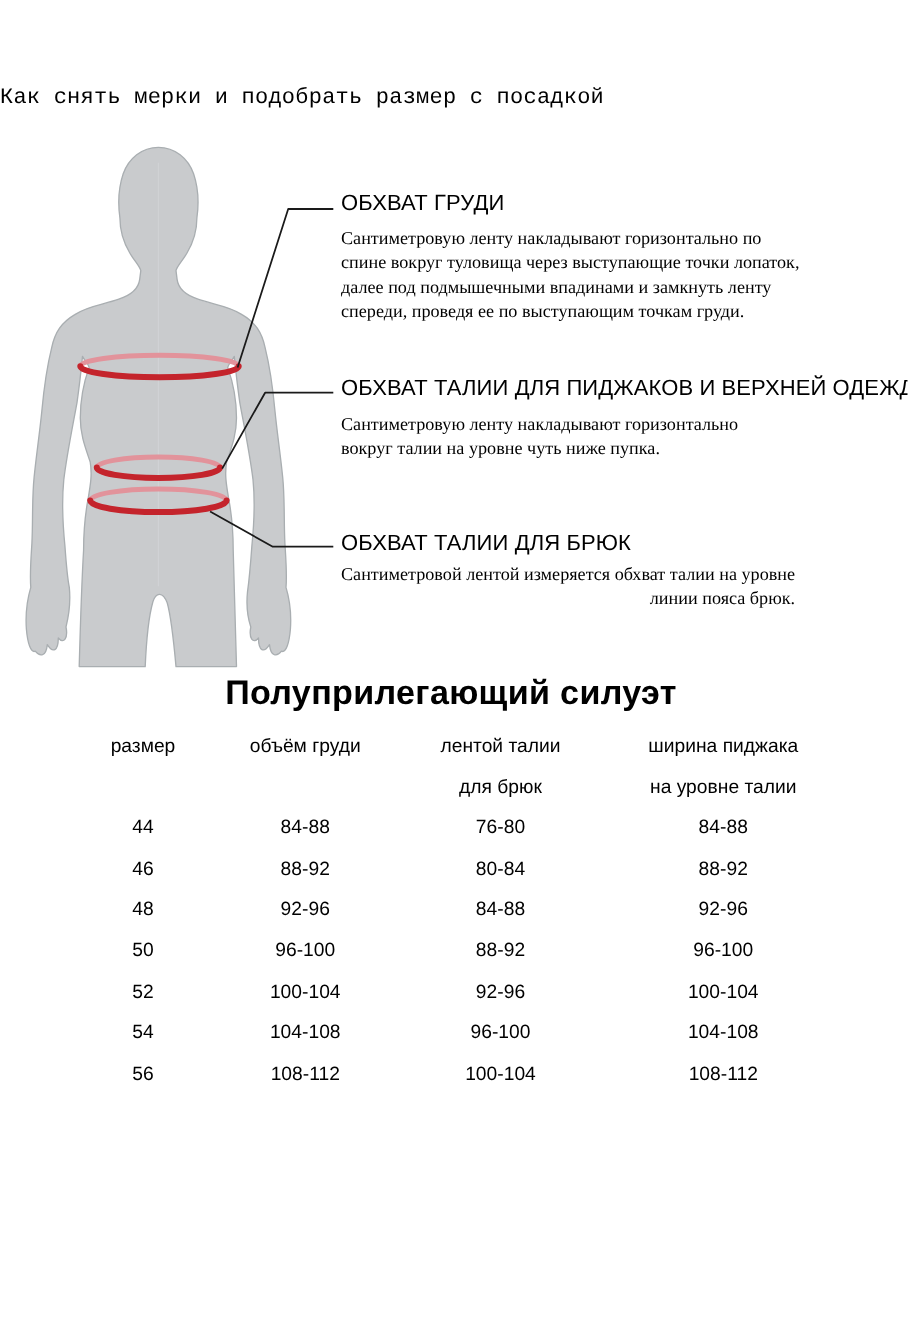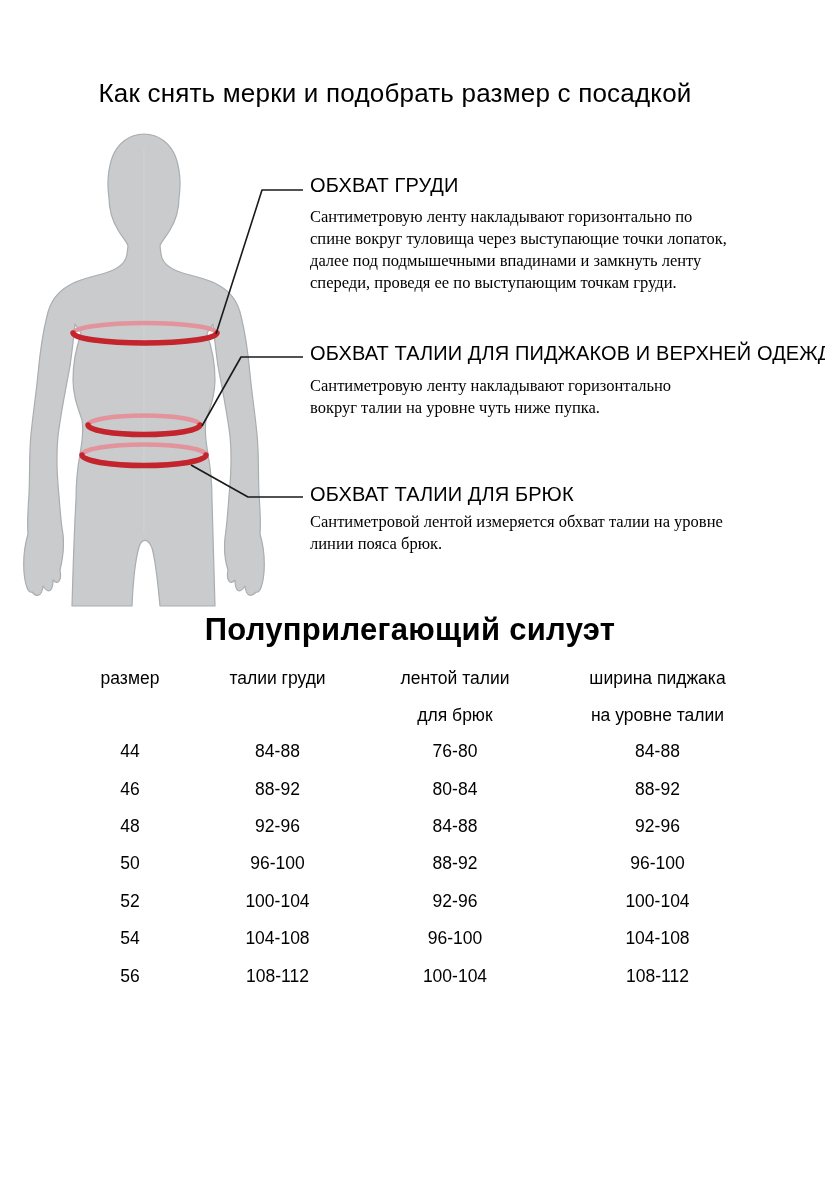--- a/index.html
+++ b/index.html
@@ -4,36 +4,36 @@
 <style>
   html,body{margin:0;padding:0;}
   body{
     width:825px;height:1200px;position:relative;overflow:hidden;
     background:#ffffff;color:#000;
     font-family:"Liberation Sans","DejaVu Sans",sans-serif;
     -webkit-font-smoothing:antialiased;
   }
   .page-title{
     position:absolute;left:0;top:78px;width:790px;
-    text-align:center;font-size:26px;font-weight:400;color:#000;
-    letter-spacing:0.2px;white-space:nowrap;
+    font-size:20px;font-weight:400;color:#000;
+    letter-spacing:0.2px;white-space:nowrap;font-family:Liberation Mono, monospace;
   }
   .figure-svg{position:absolute;left:0;top:128px;}
   .section{position:absolute;}
   .section .heading{
     font-size:20px;font-weight:400;color:#000;white-space:nowrap;letter-spacing:0.1px;
   }
   .section .desc{
     font-size:16.5px;line-height:22px;color:#000;white-space:pre-line;margin-top:9px;font-family:Liberation Serif, serif;
   }
   .s1{left:310px;top:174px;}
   .s2{left:310px;top:342px;}
   .s3{left:310px;top:483px;}
   .s2 .desc{margin-top:10px;}
-  .s3 .desc{margin-top:5px;}
+  .s3 .desc{margin-top:5px;text-align:right;}
   .table-title{
     position:absolute;left:0;top:612px;width:820px;text-align:center;
     font-size:31px;font-weight:700;letter-spacing:0.3px;
   }
   .size-table{
     position:absolute;left:55px;top:659px;width:700px;
     display:grid;grid-template-columns:150px 145px 210px 195px;
     font-size:17.5px;color:#000;
   }
   .size-table .hcell{
@@ -155,21 +155,21 @@
   <div class="heading">ОБХВАТ ТАЛИИ ДЛЯ БРЮК</div>
   <div class="desc">Сантиметровой лентой измеряется обхват талии на уровне
 линии пояса брюк.</div>
 </div>
 
 <div class="table-title">Полуприлегающий силуэт</div>
 
 <div class="size-table">
 
   <div class="hcell">размер</div>
-  <div class="hcell">талии груди</div>
+  <div class="hcell">объём груди</div>
   <div class="hcell">лентой талии</div>
   <div class="hcell">ширина пиджака</div>
 
   <div class="hcell"></div>
   <div class="hcell"></div>
   <div class="hcell">для брюк</div>
   <div class="hcell">на уровне талии</div>
 
   <div class="dcell">44</div>
   <div class="dcell">84-88</div>

